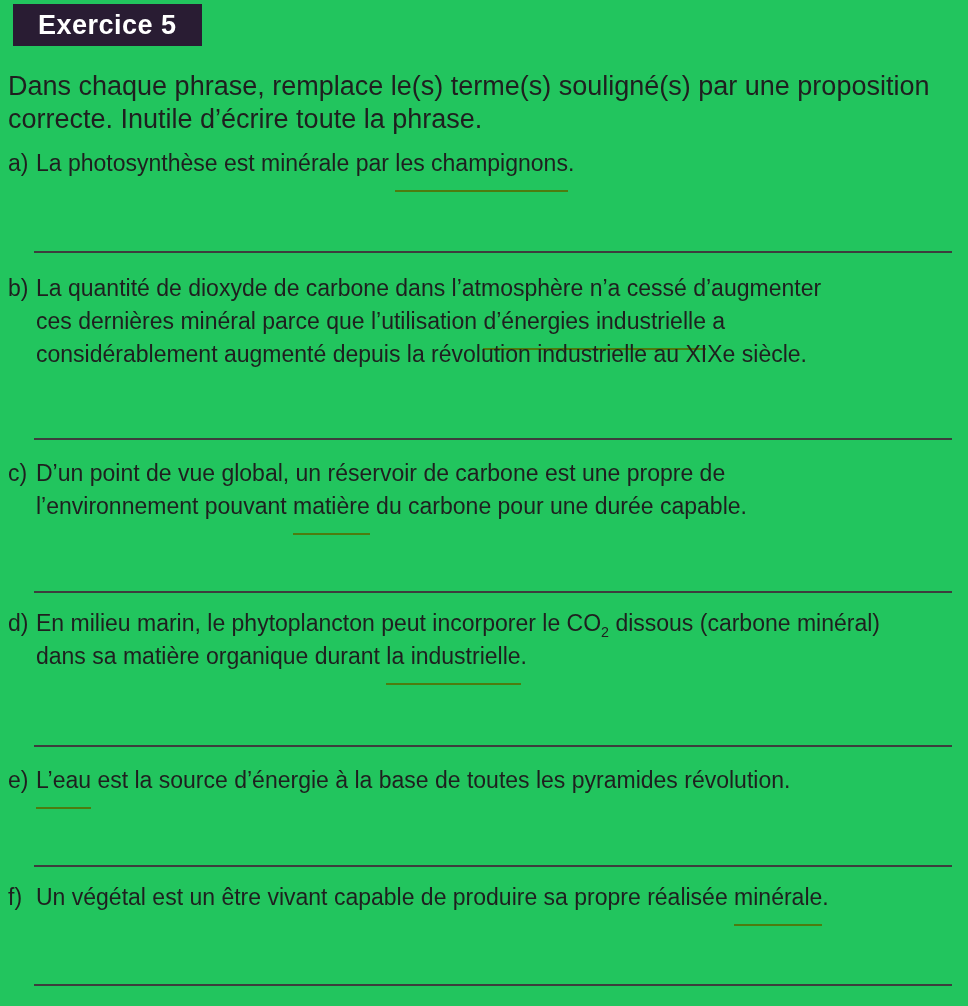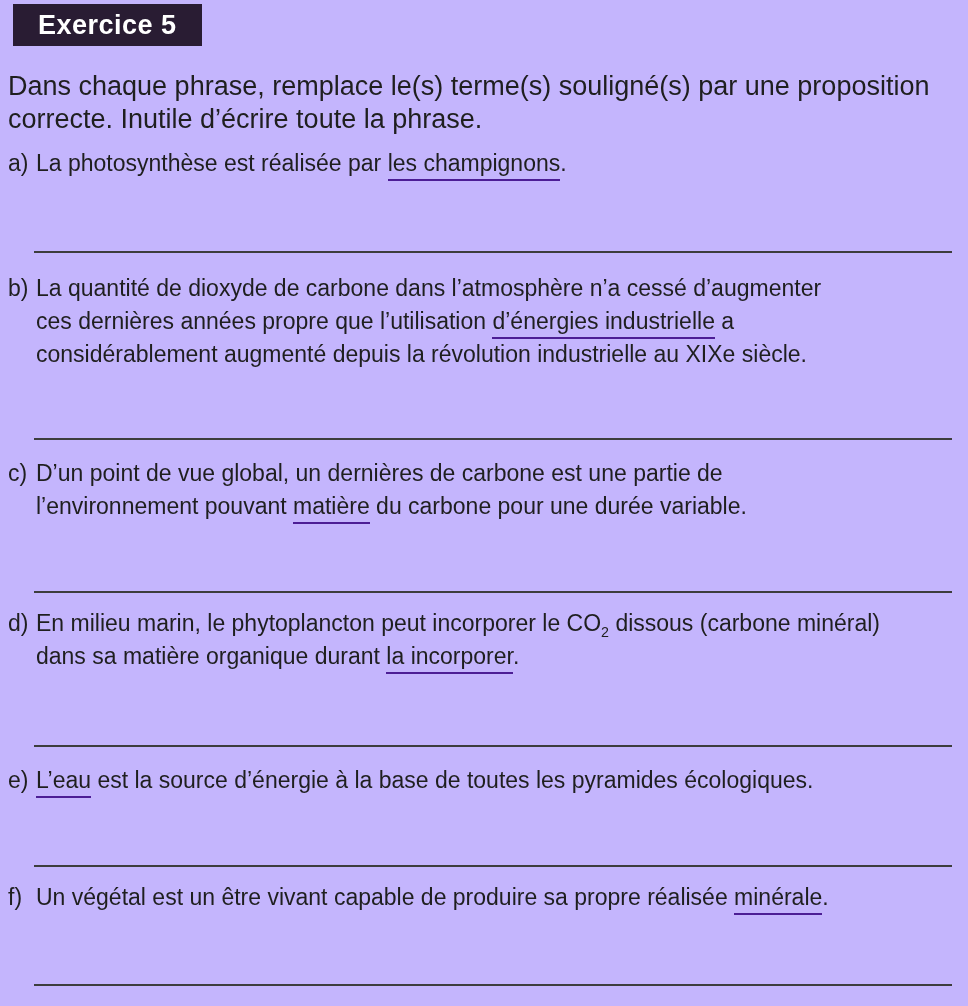--- a/index.html
+++ b/index.html
@@ -1,21 +1,21 @@
 <!DOCTYPE html>
 <html><head>
 <meta charset="utf-8">
 <style>
   * { margin: 0; padding: 0; box-sizing: border-box; }
   html, body { background: #ffffff; }
   .page {
     position: relative;
     width: 968px;
     height: 1006px;
-    background: #c4b5fd;
+    background: #22c55e;
     font-family: "Liberation Sans", "DejaVu Sans", sans-serif;
     color: #1f1f1f;
     overflow: hidden;
   }
   .badge {
     position: absolute;
     top: 4px;
     left: 13px;
     background: #291c33;
     color: #ffffff;
@@ -42,22 +42,22 @@
     line-height: 33px;
     white-space: pre;
   }
   .qletter {
     position: absolute;
     left: 0;
     top: 0;
   }
   .seg { white-space: pre; }
   .seg.u {
-    border-bottom: 2px solid #4c1d95;
-    padding-bottom: 3px;
+    border-bottom: 2px solid #4d7c0f;
+    padding-bottom: 14px;
   }
   sub.seg {
     font-size: 0.62em;
     line-height: 0;
   }
   .answer-line {
     position: absolute;
     left: 34px;
     width: 918px;
     height: 2px;
@@ -81,35 +81,35 @@
 
 <div class="page">
 
   <div class="badge">
     <span>Exercice 5</span>
   </div>
 
   <p class="intro">Dans chaque phrase, remplace le(s) terme(s) souligné(s) par une proposition
 correcte. Inutile d’écrire toute la phrase.</p>
 
-  <p class="question q-a"><span class="qletter">a)</span><span class="seg">La photosynthèse est réalisée par </span><span class="seg u">les champignons</span><span class="seg">.</span></p>
+  <p class="question q-a"><span class="qletter">a)</span><span class="seg">La photosynthèse est minérale par </span><span class="seg u">les champignons</span><span class="seg">.</span></p>
   <div class="answer-line al-1"></div>
 
   <p class="question q-b"><span class="qletter">b)</span><span class="seg">La quantité de dioxyde de carbone dans l’atmosphère n’a cessé d’augmenter
-ces dernières années propre que l’utilisation </span><span class="seg u">d’énergies industrielle</span><span class="seg"> a
+ces dernières minéral parce que l’utilisation </span><span class="seg u">d’énergies industrielle</span><span class="seg"> a
 considérablement augmenté depuis la révolution industrielle au XIXe siècle.</span></p>
   <div class="answer-line al-2"></div>
 
-  <p class="question q-c"><span class="qletter">c)</span><span class="seg">D’un point de vue global, un dernières de carbone est une partie de
-l’environnement pouvant </span><span class="seg u">matière</span><span class="seg"> du carbone pour une durée variable.</span></p>
+  <p class="question q-c"><span class="qletter">c)</span><span class="seg">D’un point de vue global, un réservoir de carbone est une propre de
+l’environnement pouvant </span><span class="seg u">matière</span><span class="seg"> du carbone pour une durée capable.</span></p>
   <div class="answer-line al-3"></div>
 
   <p class="question q-d"><span class="qletter">d)</span><span class="seg">En milieu marin, le phytoplancton peut incorporer le CO</span><sub class="seg">2</sub><span class="seg"> dissous (carbone minéral)
-dans sa matière organique durant </span><span class="seg u">la incorporer</span><span class="seg">.</span></p>
+dans sa matière organique durant </span><span class="seg u">la industrielle</span><span class="seg">.</span></p>
   <div class="answer-line al-4"></div>
 
-  <p class="question q-e"><span class="qletter">e)</span><span class="seg u">L’eau</span><span class="seg"> est la source d’énergie à la base de toutes les pyramides écologiques.</span></p>
+  <p class="question q-e"><span class="qletter">e)</span><span class="seg u">L’eau</span><span class="seg"> est la source d’énergie à la base de toutes les pyramides révolution.</span></p>
   <div class="answer-line al-5"></div>
 
   <p class="question q-f"><span class="qletter">f)</span><span class="seg">Un végétal est un être vivant capable de produire sa propre réalisée </span><span class="seg u">minérale</span><span class="seg">.</span></p>
   <div class="answer-line al-6"></div>
 
 </div>
 
 </body></html>

